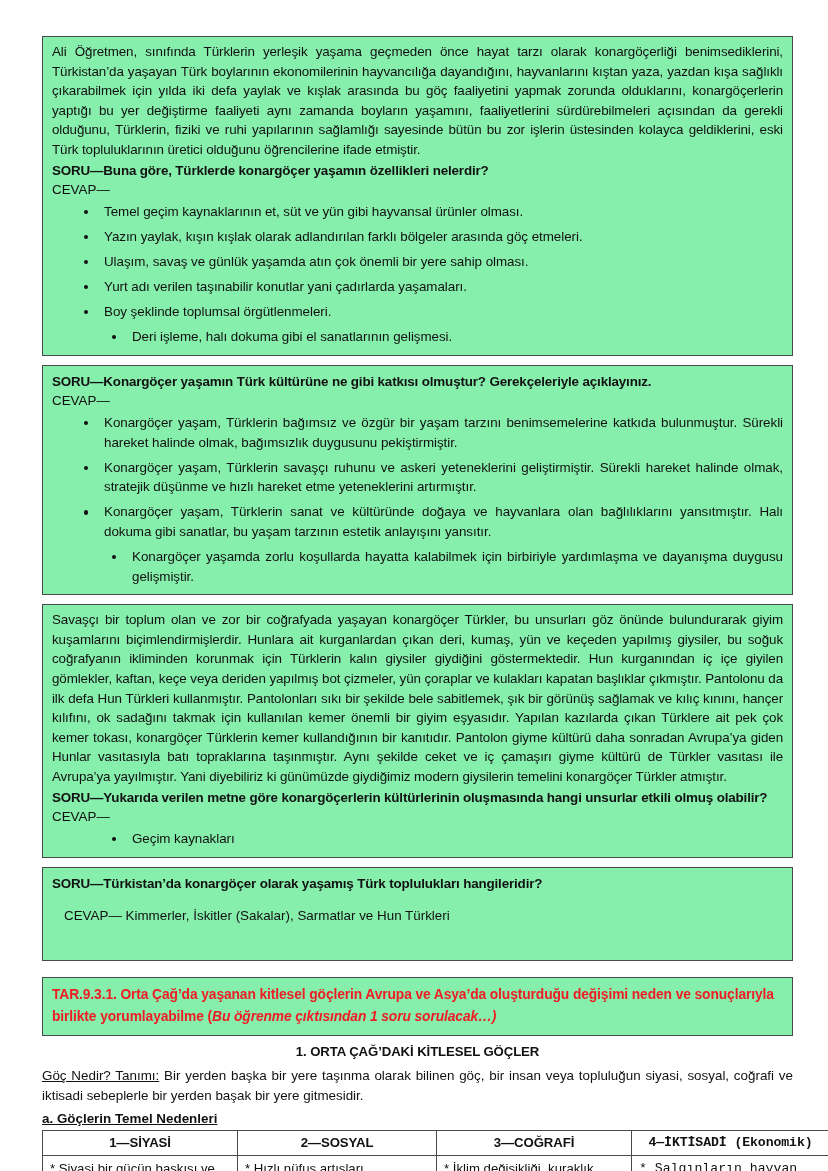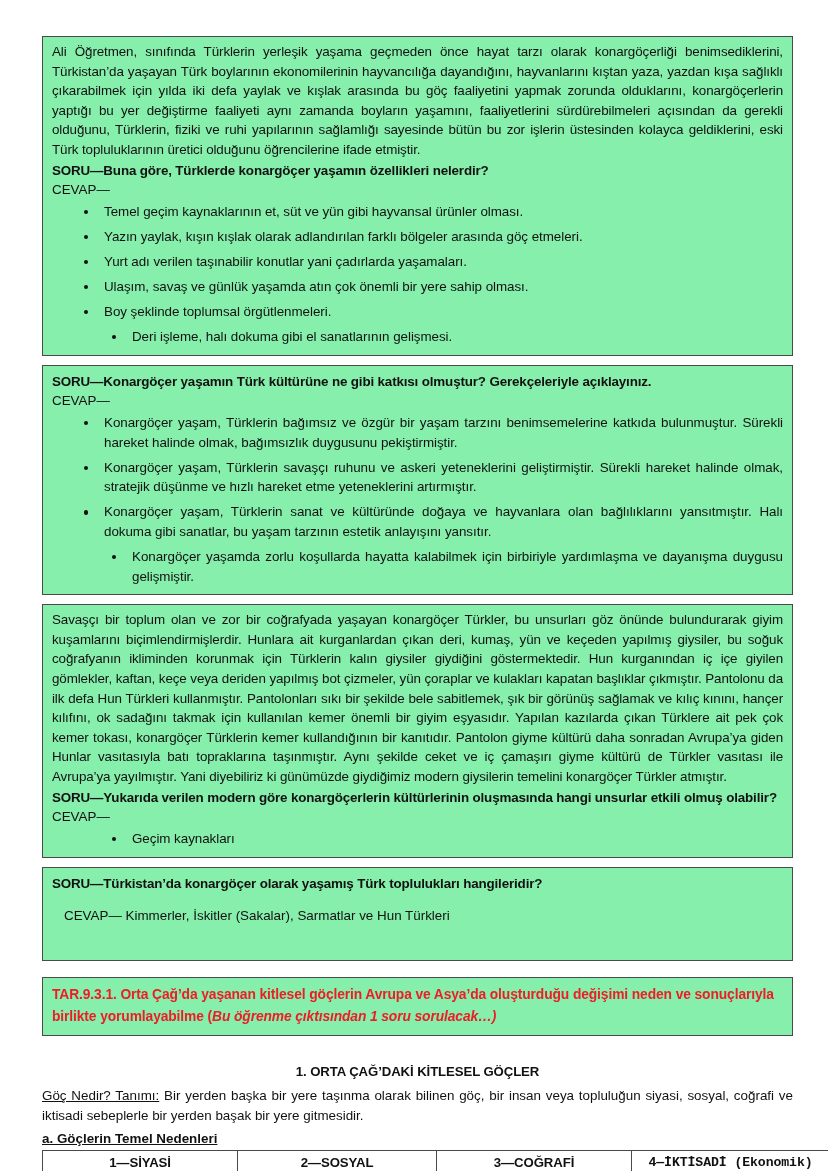--- a/index.html
+++ b/index.html
@@ -85,21 +85,21 @@
     border-radius: 50%;
     background: #111;
   }
   ul.answers.compact li { margin-bottom: 2px; }
 
   
   .block.red {
     border: 1.4px solid #4a4a4a;
     padding: 6px 9px 7px 9px;
     margin-top: 16px;
-    margin-bottom: 28px;
+    margin-bottom: 8px;
   }
   .red-text {
     margin: 0;
     color: #ee1c25;
     font-weight: bold;
     font-size: 13.8px;
     line-height: 22px;
     letter-spacing: -0.1px;
   }
   .red-text .ital {
@@ -175,41 +175,41 @@
 
 <div class="page">
 
   <div class="block">
     <p class="para">Ali Öğretmen, sınıfında Türklerin yerleşik yaşama geçmeden önce hayat tarzı olarak konargöçerliği benimsediklerini, Türkistan’da yaşayan Türk boylarının ekonomilerinin hayvancılığa dayandığını, hayvanlarını kıştan yaza, yazdan kışa sağlıklı çıkarabilmek için yılda iki defa yaylak ve kışlak arasında bu göç faaliyetini yapmak zorunda olduklarını, konargöçerlerin yaptığı bu yer değiştirme faaliyeti aynı zamanda boyların yaşamını, faaliyetlerini sürdürebilmeleri açısından da gerekli olduğunu, Türklerin, fiziki ve ruhi yapılarının sağlamlığı sayesinde bütün bu zor işlerin üstesinden kolayca geldiklerini, eski Türk topluluklarının üretici olduğunu öğrencilerine ifade etmiştir.</p>
     <p class="soru">SORU—Buna göre, Türklerde konargöçer yaşamın özellikleri nelerdir?</p>
     <p class="cevap">CEVAP—</p>
     <ul class="answers">
       <li>Temel geçim kaynaklarının et, süt ve yün gibi hayvansal ürünler olması.</li>
       <li>Yazın yaylak, kışın kışlak olarak adlandırılan farklı bölgeler arasında göç etmeleri.</li>
+      <li>Ulaşım, savaş ve günlük yaşamda atın çok önemli bir yere sahip olması.</li>
       <li>Yurt adı verilen taşınabilir konutlar yani çadırlarda yaşamaları.</li>
-      <li>Ulaşım, savaş ve günlük yaşamda atın çok önemli bir yere sahip olması.</li>
       <li>Boy şeklinde toplumsal örgütlenmeleri.</li>
       <li>Deri işleme, halı dokuma gibi el sanatlarının gelişmesi.</li>
     </ul>
   </div>
 
   <div class="block">
     <p class="soru">SORU—Konargöçer yaşamın Türk kültürüne ne gibi katkısı olmuştur? Gerekçeleriyle açıklayınız.</p>
     <p class="cevap">CEVAP—</p>
     <ul class="answers">
       <li>Konargöçer yaşam, Türklerin bağımsız ve özgür bir yaşam tarzını benimsemelerine katkıda bulunmuştur. Sürekli hareket halinde olmak, bağımsızlık duygusunu pekiştirmiştir.</li>
       <li>Konargöçer yaşam, Türklerin savaşçı ruhunu ve askeri yeteneklerini geliştirmiştir. Sürekli hareket halinde olmak, stratejik düşünme ve hızlı hareket etme yeteneklerini artırmıştır.</li>
       <li>Konargöçer yaşam, Türklerin sanat ve kültüründe doğaya ve hayvanlara olan bağlılıklarını yansıtmıştır. Halı dokuma gibi sanatlar, bu yaşam tarzının estetik anlayışını yansıtır.</li>
       <li>Konargöçer yaşamda zorlu koşullarda hayatta kalabilmek için birbiriyle yardımlaşma ve dayanışma duygusu gelişmiştir.</li>
     </ul>
   </div>
 
   <div class="block">
     <p class="para">Savaşçı bir toplum olan ve zor bir coğrafyada yaşayan konargöçer Türkler, bu unsurları göz önünde bulundurarak giyim kuşamlarını biçimlendirmişlerdir. Hunlara ait kurganlardan çıkan deri, kumaş, yün ve keçeden yapılmış giysiler, bu soğuk coğrafyanın ikliminden korunmak için Türklerin kalın giysiler giydiğini göstermektedir. Hun kurganından iç içe giyilen gömlekler, kaftan, keçe veya deriden yapılmış bot çizmeler, yün çoraplar ve kulakları kapatan başlıklar çıkmıştır. Pantolonu da ilk defa Hun Türkleri kullanmıştır. Pantolonları sıkı bir şekilde bele sabitlemek, şık bir görünüş sağlamak ve kılıç kınını, hançer kılıfını, ok sadağını takmak için kullanılan kemer önemli bir giyim eşyasıdır. Yapılan kazılarda çıkan Türklere ait pek çok kemer tokası, konargöçer Türklerin kemer kullandığının bir kanıtıdır. Pantolon giyme kültürü daha sonradan Avrupa’ya giden Hunlar vasıtasıyla batı topraklarına taşınmıştır. Aynı şekilde ceket ve iç çamaşırı giyme kültürü de Türkler vasıtası ile Avrupa’ya yayılmıştır. Yani diyebiliriz ki günümüzde giydiğimiz modern giysilerin temelini konargöçer Türkler atmıştır.</p>
-    <p class="soru">SORU—Yukarıda verilen modern göre konargöçerlerin kültürlerinin oluşmasında hangi unsurlar etkili olmuş olabilir?</p>
+    <p class="soru">SORU—Yukarıda verilen metne göre konargöçerlerin kültürlerinin oluşmasında hangi unsurlar etkili olmuş olabilir?</p>
     <p class="cevap">CEVAP—</p>
     <ul class="answers compact">
       <li>Geçim kaynakları</li>
     </ul>
   </div>
 
   <div class="block tight">
     <p class="soru">SORU—Türkistan’da konargöçer olarak yaşamış Türk toplulukları hangileridir?</p>
     <p class="cevap-inline">CEVAP— Kimmerler, İskitler (Sakalar), Sarmatlar ve Hun Türkleri</p>
   </div>

